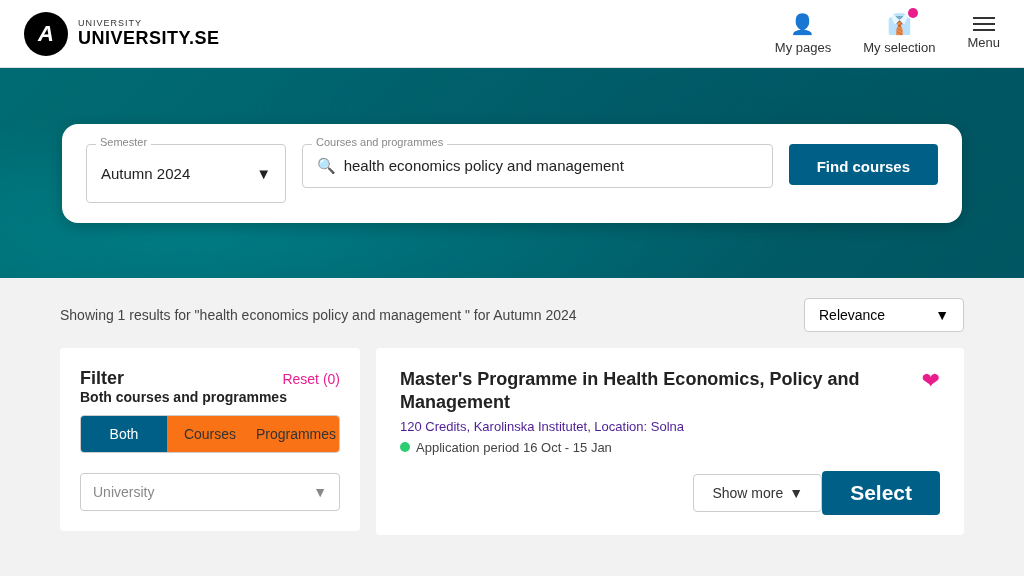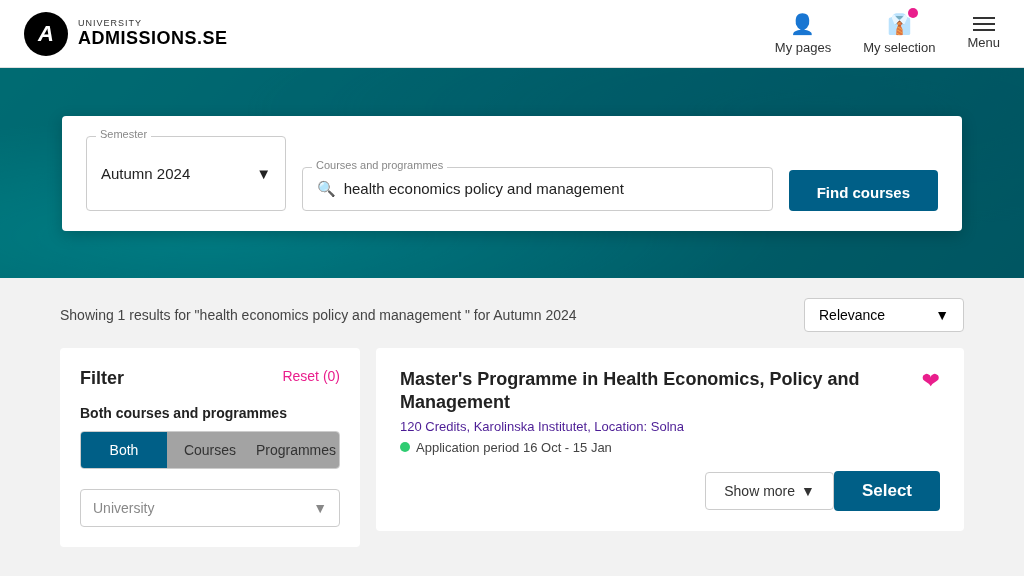--- a/index.html
+++ b/index.html
@@ -110,45 +110,44 @@
       inset: 0;
       opacity: 0.3;
       background: 
         radial-gradient(ellipse at 20% 80%, #00b0b0 0%, transparent 50%),
         radial-gradient(ellipse at 80% 20%, #004d5c 0%, transparent 50%);
     }
     .search-container {
       position: relative;
       z-index: 2;
       background: #fff;
-      border-radius: 4px;
+      border-radius: 16px;
       padding: 20px 24px;
       width: 900px;
       display: flex;
-      align-items: flex-end;
       gap: 16px;
       box-shadow: 0 4px 16px rgba(0,0,0,0.2);
     }
     .semester-wrapper {
       position: relative;
     }
     .semester-wrapper .float-label {
       position: absolute;
       top: -8px;
       left: 10px;
       background: #fff;
       padding: 0 4px;
       font-size: 11px;
       color: #888;
       z-index: 1;
     }
     .semester-box {
       border: 1px solid #ccc;
       border-radius: 4px;
-      padding: 28px 14px;
+      padding: 20px 14px;
       display: flex;
       align-items: center;
       justify-content: space-between;
       gap: 36px;
       min-width: 200px;
       cursor: pointer;
       background: #fff;
     }
     .semester-box span { font-size: 15px; color: #222; }
     .chevron { font-size: 13px; color: #555; }
@@ -240,22 +239,21 @@
       background: #fff;
       border-radius: 4px;
       padding: 20px;
       width: 300px;
       min-width: 300px;
       height: fit-content;
     }
     .filter-header {
       display: flex;
       justify-content: space-between;
-      align-items: flex-start;
-      margin-bottom: 16px;
+      align-items: center;
     }
     .filter-title {
       font-size: 18px;
       font-weight: bold;
       color: #222;
     }
     .reset-btn {
       color: #e91e8c;
       font-size: 14px;
       cursor: pointer;
@@ -273,21 +271,21 @@
       display: flex;
       border: 1px solid #ccc;
       border-radius: 4px;
       overflow: hidden;
       margin-bottom: 20px;
     }
     .toggle-btn {
       flex: 1;
       padding: 10px 0;
       border: none;
-      background: #a3a3a3;
+      background: #f97316;
       font-size: 14px;
       cursor: pointer;
       color: #333;
       text-align: center;
     }
     .toggle-btn.active {
       background: #005f87;
       color: #fff;
     }
     .filter-section-title2 {
@@ -374,36 +372,36 @@
       font-size: 14px;
       cursor: pointer;
       color: #333;
     }
     .select-btn {
       background: #005f87;
       color: #fff;
       border: none;
       border-radius: 4px;
       padding: 10px 28px;
-      font-size: 17px;
+      font-size: 21px;
       font-weight: bold;
       cursor: pointer;
     }
   </style>
 </head>
 <body>
 
 <header class="header">
   <div class="logo-area">
     <div class="logo-circle">
       <span>A</span>
     </div>
     <div class="logo-text">
       <span class="university">UNIVERSITY</span>
-      <span class="admissions">ADMISSIONS.SE</span>
+      <span class="admissions">UNIVERSITY.SE</span>
     </div>
   </div>
   <nav class="nav-items">
     <div class="nav-item">
       <div class="nav-icon">👤</div>
       <span>My pages</span>
     </div>
     <div class="nav-item">
       <div class="nav-icon">
         👔

